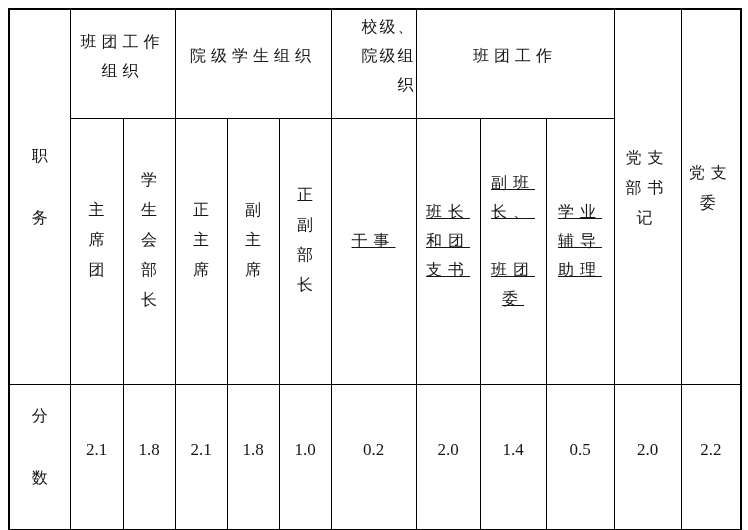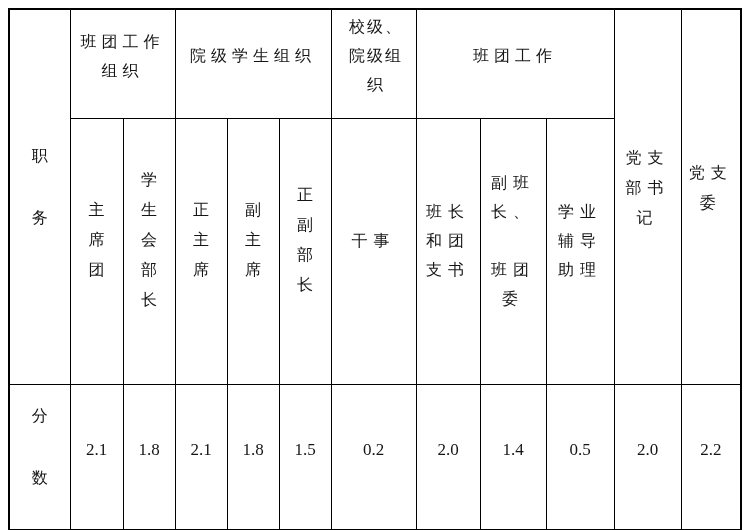--- a/index.html
+++ b/index.html
@@ -35,41 +35,42 @@
     overflow: hidden;
   }
   
   td.grp {
     letter-spacing: 5px;
     line-height: 29px;
     padding-bottom: 16px;
   }
   
   td.grp-left {
-    text-align: center;
+    text-align: right;
     padding-left: 5px;
     letter-spacing: 2px;
     line-height: 29px;
     padding-bottom: 16px;
   }
   
   td.corner {
     line-height: 62px;
     padding-bottom: 20px;
   }
   
   td.sub-v {
     line-height: 30px;
     padding-bottom: 22px;
   }
   
   td.sub-h {
     letter-spacing: 6px;
     line-height: 29px;
     padding-bottom: 22px;
+    text-decoration: underline;
   }
   
   td.party {
     letter-spacing: 6px;
     line-height: 30px;
     padding-bottom: 18px;
     text-align: center;
   }
   
   td.num {
@@ -148,21 +149,21 @@
 辅导
 助理</td>
     </tr>
     <tr style="height:139px">
       <td class="corner">分
 数</td>
       <td class="num">2.1</td>
       <td class="num">1.8</td>
       <td class="num">2.1</td>
       <td class="num">1.8</td>
-      <td class="num">1.5</td>
+      <td class="num">1.0</td>
       <td class="num">0.2</td>
       <td class="num">2.0</td>
       <td class="num">1.4</td>
       <td class="num">0.5</td>
       <td class="num">2.0</td>
       <td class="num">2.2</td>
     </tr>
   </tbody>
     </table>
 </div>

